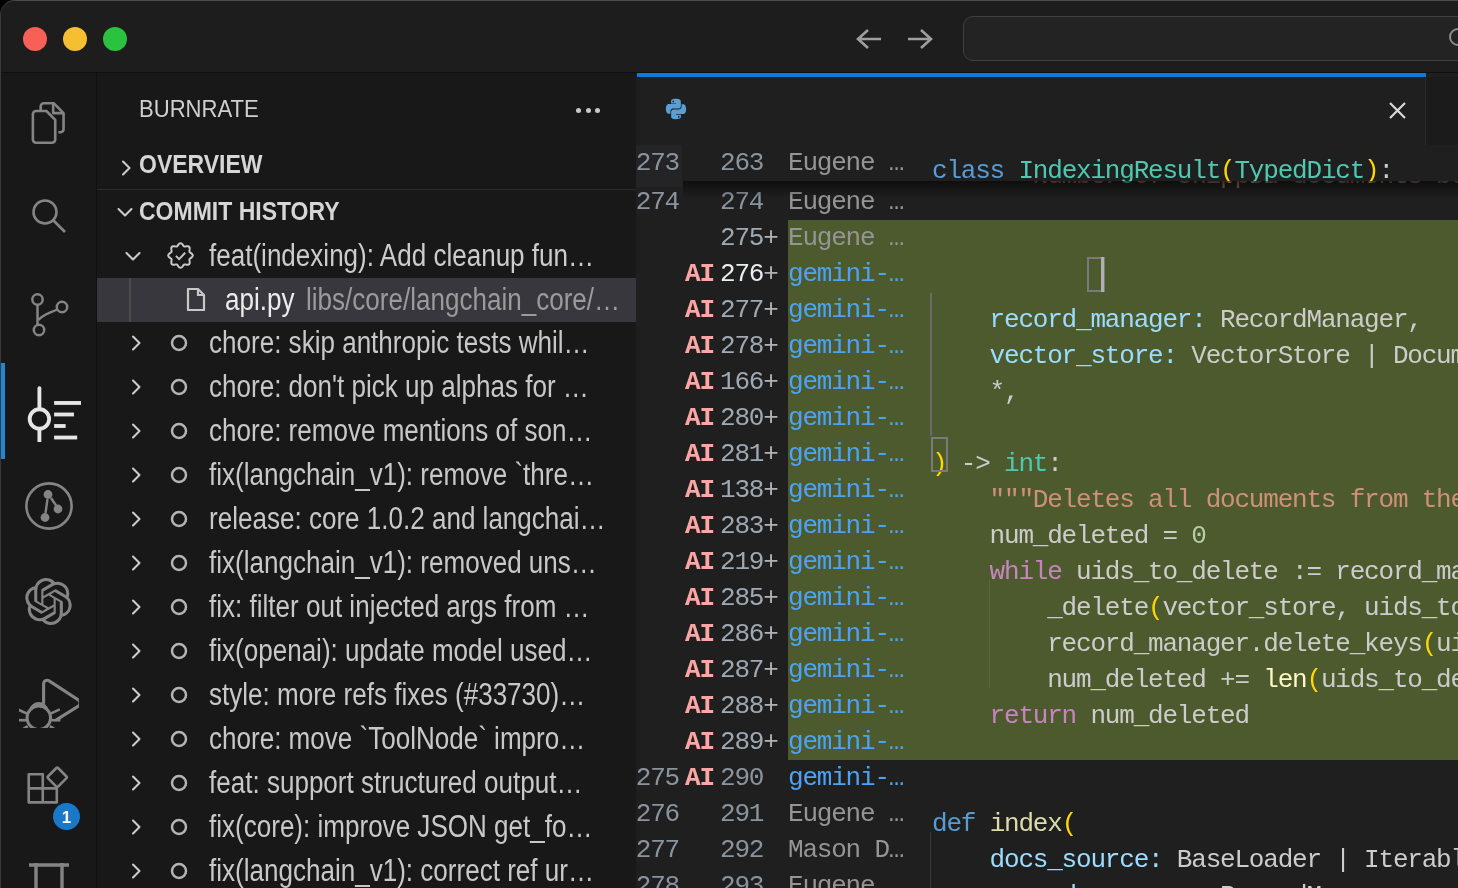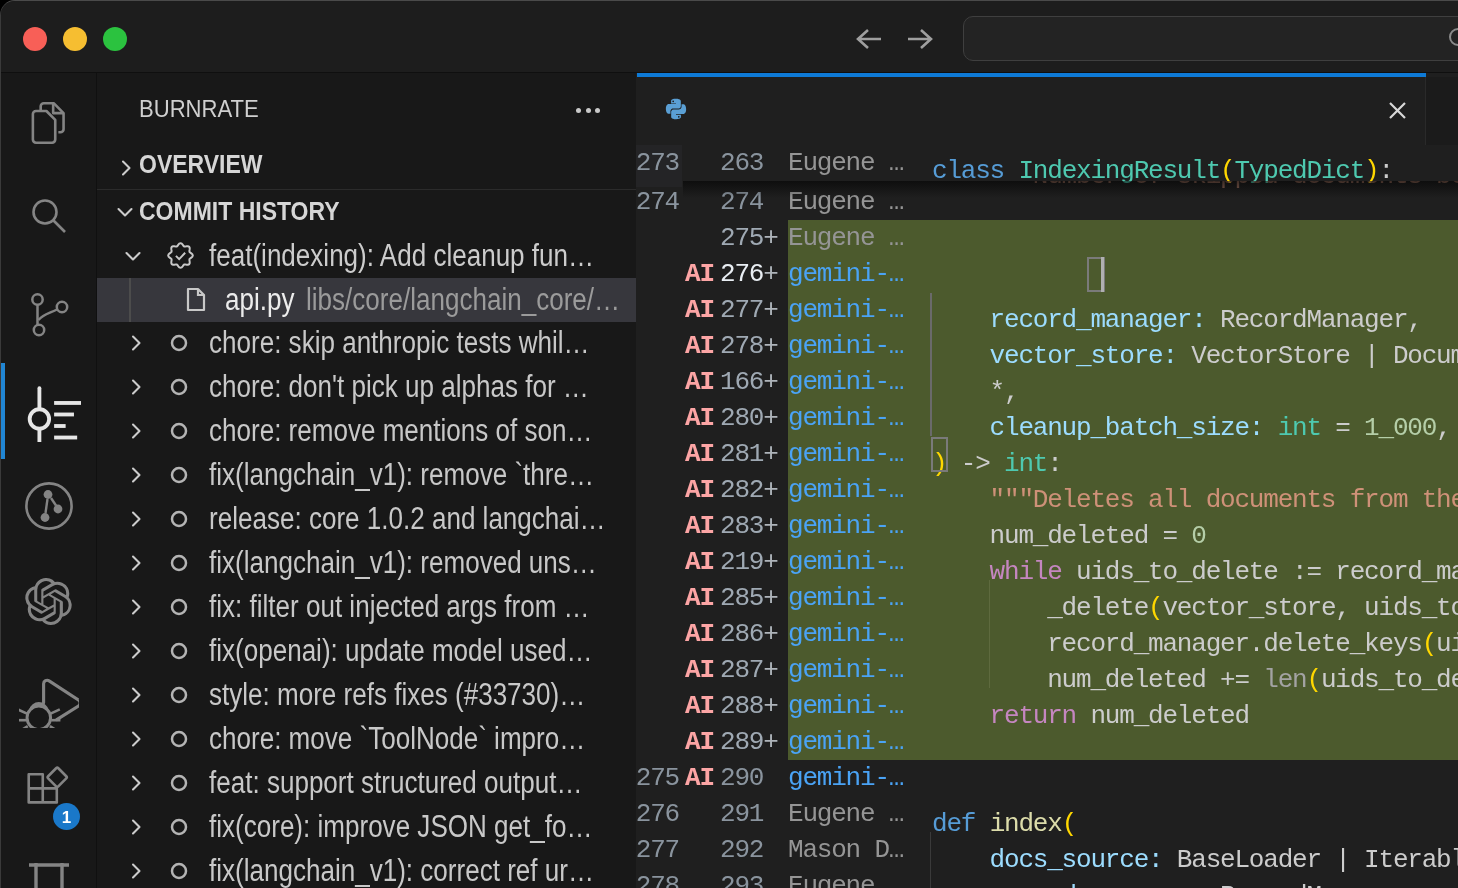--- a/index.html
+++ b/index.html
@@ -257,28 +257,27 @@
       <span class="g code" style="top:337px"><i style="color:#9cdcfe">    vector_store:</i><i style="color:#cccccc"> VectorStore | DocumentIndex,</i></span>
 <span class="g ai" style="top:363px">AI</span>
       <span class="g lna" style="top:363px;left:719px">166</span>
       <span class="g lp" style="top:363px;left:762.2px">+</span>
       <span class="g ab" style="top:363px">gemini-…</span>
       <span class="g code" style="top:373px"><i style="color:#cccccc">    *,</i></span>
 <span class="g ai" style="top:399px">AI</span>
       <span class="g lna" style="top:399px;left:719px">280</span>
       <span class="g lp" style="top:399px;left:762.2px">+</span>
       <span class="g ab" style="top:399px">gemini-…</span>
-      <span class="g code" style="top:409px"><i style="color:#9cdcfe">    cleanup_batch_size:</i><i style="color:#4ec9b0"> int</i><i style="color:#cccccc"> = </i><i style="color:#b5cea8">1_000</i><i style="color:#cccccc">,</i></span>
 <span class="g ai" style="top:435px">AI</span>
       <span class="g lna" style="top:435px;left:719px">281</span>
       <span class="g lp" style="top:435px;left:762.2px">+</span>
       <span class="g ab" style="top:435px">gemini-…</span>
       <span class="g code" style="top:445px"><i style="color:#ffd700">)</i><i style="color:#cccccc"> -&gt; </i><i style="color:#4ec9b0">int</i><i style="color:#cccccc">:</i></span>
 <span class="g ai" style="top:471px">AI</span>
-      <span class="g lna" style="top:471px;left:719px">282</span>
+      <span class="g lna" style="top:471px;left:719px">138</span>
       <span class="g lp" style="top:471px;left:762.2px">+</span>
       <span class="g ab" style="top:471px">gemini-…</span>
       <span class="g code" style="top:481px"><i style="color:#ce9178">    """Deletes all documents from the vector store.</i></span>
 <span class="g ai" style="top:507px">AI</span>
       <span class="g lna" style="top:507px;left:719px">283</span>
       <span class="g lp" style="top:507px;left:762.2px">+</span>
       <span class="g ab" style="top:507px">gemini-…</span>
       <span class="g code" style="top:517px"><i style="color:#cccccc">    num_deleted = </i><i style="color:#b5cea8">0</i></span>
 <span class="g ai" style="top:543px">AI</span>
       <span class="g lna" style="top:543px;left:719px">219</span>
@@ -292,21 +291,21 @@
       <span class="g code" style="top:589px"><i style="color:#cccccc">        _delete</i><i style="color:#ffd700">(</i><i style="color:#cccccc">vector_store, uids_to_delete</i></span>
 <span class="g ai" style="top:615px">AI</span>
       <span class="g lna" style="top:615px;left:719px">286</span>
       <span class="g lp" style="top:615px;left:762.2px">+</span>
       <span class="g ab" style="top:615px">gemini-…</span>
       <span class="g code" style="top:625px"><i style="color:#cccccc">        record_manager.delete_keys</i><i style="color:#ffd700">(</i><i style="color:#cccccc">uids_to_delete</i></span>
 <span class="g ai" style="top:651px">AI</span>
       <span class="g lna" style="top:651px;left:719px">287</span>
       <span class="g lp" style="top:651px;left:762.2px">+</span>
       <span class="g ab" style="top:651px">gemini-…</span>
-      <span class="g code" style="top:661px"><i style="color:#cccccc">        num_deleted += </i><i style="color:#a3a3a3">len</i><i style="color:#ffd700">(</i><i style="color:#cccccc">uids_to_delete</i></span>
+      <span class="g code" style="top:661px"><i style="color:#cccccc">        num_deleted += </i><i style="color:#fef9c3">len</i><i style="color:#ffd700">(</i><i style="color:#cccccc">uids_to_delete</i></span>
 <span class="g ai" style="top:687px">AI</span>
       <span class="g lna" style="top:687px;left:719px">288</span>
       <span class="g lp" style="top:687px;left:762.2px">+</span>
       <span class="g ab" style="top:687px">gemini-…</span>
       <span class="g code" style="top:697px"><i style="color:#c586c0">    return</i><i style="color:#cccccc"> num_deleted</i></span>
 <span class="g ai" style="top:723px">AI</span>
       <span class="g lna" style="top:723px;left:719px">289</span>
       <span class="g lp" style="top:723px;left:762.2px">+</span>
       <span class="g ab" style="top:723px">gemini-…</span>
 <span class="g l1" style="top:759px">275</span>

